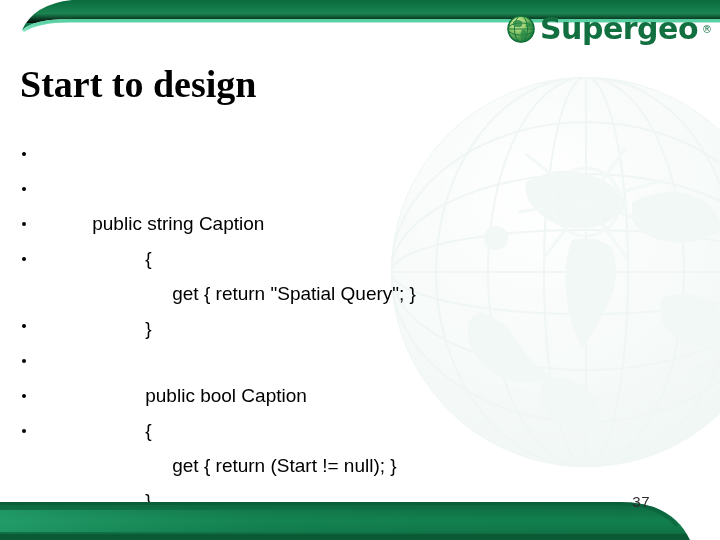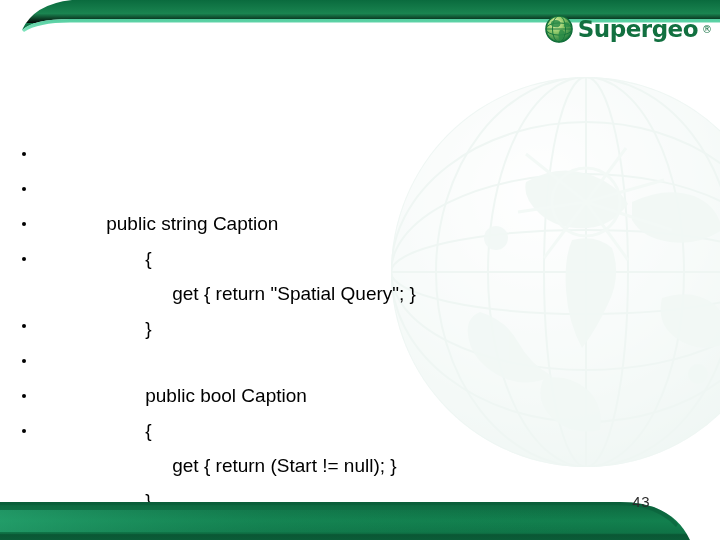--- a/index.html
+++ b/index.html
@@ -45,21 +45,21 @@
     right:8px;
     top:14px;
     display:flex;
     align-items:center;
     gap:4px;
   }
   .logo-globe { width:30px; height:30px; display:block; }
   .logo-text {
     font-family:"DejaVu Sans", sans-serif;
     font-weight:bold;
-    font-size:23px;
+    font-size:30px;
     letter-spacing:-0.5px;
     color:#127040;
     line-height:1;
   }
   .logo-reg {
     font-family:"DejaVu Sans", sans-serif;
     font-size:10px;
     color:#127040;
     vertical-align:top;
     line-height:1;
@@ -102,21 +102,21 @@
     top:50%;
     width:4px; height:4px;
     margin-top:-2px;
     background:#000;
     border-radius:50%;
   }
   .bullet-line .txt {
     display:inline-block;
     white-space:pre;
   }
-  .ind-0 .txt { margin-left:64px;text-align:center; }
+  .ind-0 .txt { margin-left:50px;text-align:center; }
   .ind-1 .txt { margin-left:103px; }
   .ind-2 .txt { margin-left:130px; }
 
   .block-gap { height:32px; }
 
   
   .footer-wrap {
     position:absolute;
     left:0;
     bottom:0;
@@ -222,20 +222,21 @@
       <g clip-path="url(#lgc)" fill="#2a8b47" opacity="0.85">
         <path d="M8 8 q5 -3 9 0 q2 4 -2 6 q-6 1 -8 -3z"></path>
         <path d="M17 17 q4 -1 5 3 q-1 6 -5 9 q-3 -6 0 -12z"></path>
         <path d="M22 9 q5 -1 6 4 q-4 3 -7 0z"></path>
       </g>
     </svg>
     <span class="logo-text">Supergeo</span>
     <span class="logo-reg">®</span>
   </div>
 
+  <div class="title">Start to design</div>
 
   <div class="body-area">
     <div class="bullet-block">
       <div class="bullet-line ind-0">
         <span class="dot"></span>
         <span class="txt">public string Caption</span>
       </div>
       <div class="bullet-line ind-1">
         <span class="dot"></span>
         <span class="txt">{</span>
@@ -286,16 +287,16 @@
         <linearGradient id="fstripe" x1="0" y1="0" x2="1" y2="0">
           <stop offset="0%" stop-color="#2fb47e" stop-opacity="0.55"></stop>
           <stop offset="40%" stop-color="#1d9160" stop-opacity="0.25"></stop>
           <stop offset="100%" stop-color="#0f7346" stop-opacity="0"></stop>
         </linearGradient>
       </defs>
       <path d="M0 22 L620 22 Q672 22 690 60 L0 60 Z" fill="url(#fbg)"></path>
       <path d="M0 30 L612 30 Q652 30 668 52 L0 52 Z" fill="url(#fstripe)"></path>
       <path d="M0 22 L620 22 Q660 22 678 44 L676 47 Q656 25 618 25 L0 25 Z" fill="#0a5d38" opacity="0.55"></path>
     </svg>
-    <div class="page-number">43</div>
+    <div class="page-number">37</div>
   </div>
 
 </div>
 
 </body></html>

